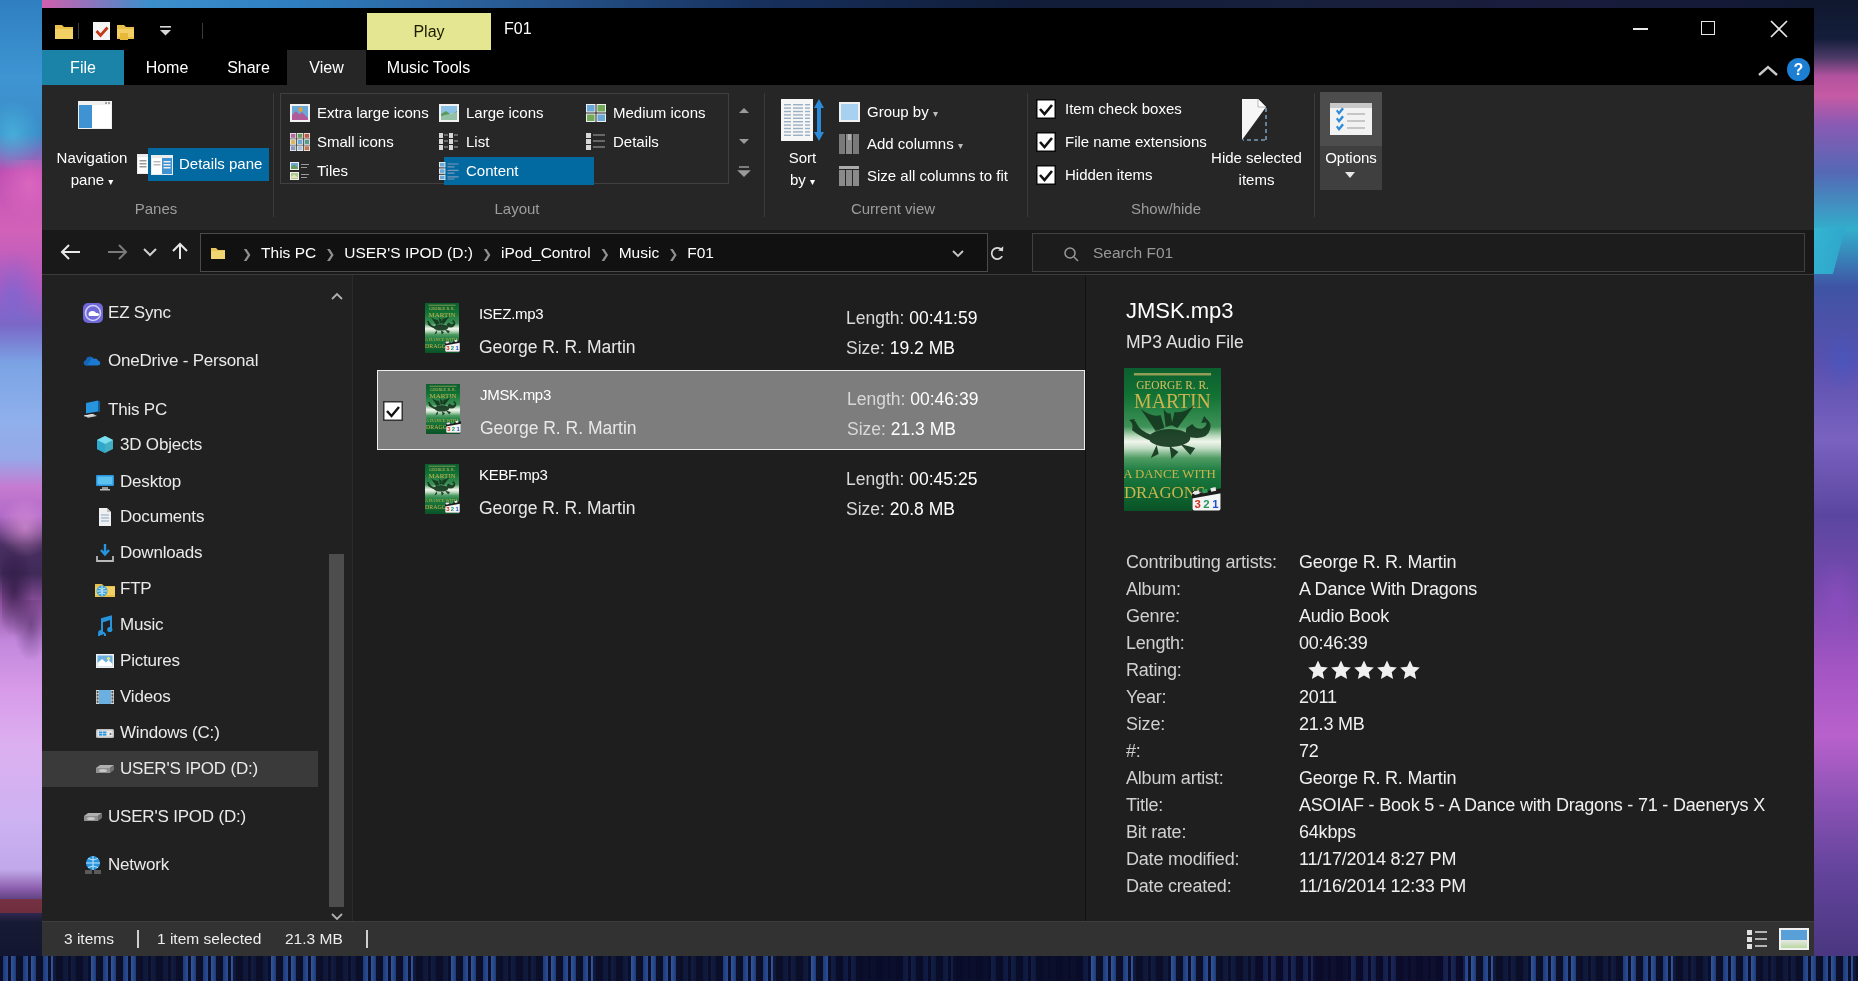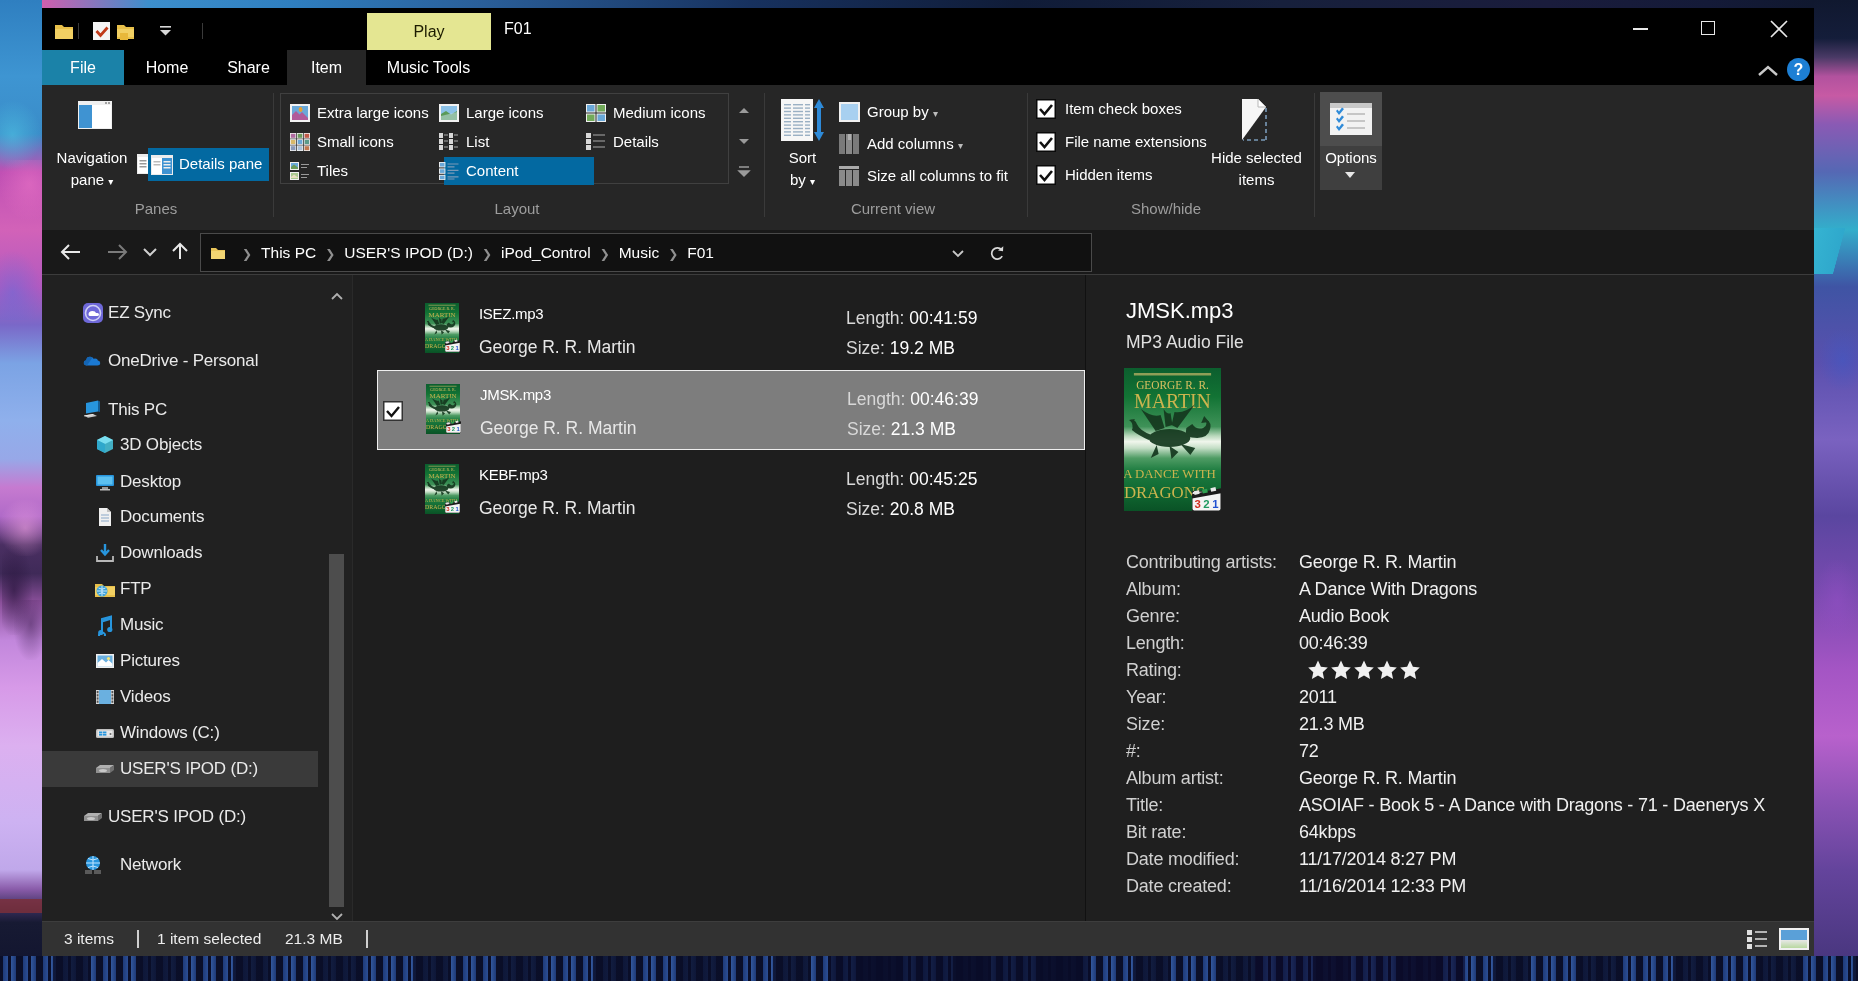--- a/index.html
+++ b/index.html
@@ -55,21 +55,21 @@
 
 
 #ribbon { position:absolute; left:0; top:77px; width:1772px; height:145px; background:#262626; }
 .gsep { position:absolute; top:8px; width:1px; height:124px; background:#3a3a3a; }
 .glabel { position:absolute; top:115px; width:200px; text-align:center; color:#9d9d9d; font-size:15px; }
 .rtext { color:#fff; font-size:15px; }
 .hl { background:#0369a1;margin-left:14px; }
 
 
 #addrrow { position:absolute; left:0; top:222px; width:1772px; height:45px; background:#191919; border-bottom:1px solid #3c3c3c; }
-#addrbox { position:absolute; left:158px; top:3px; width:892px; height:39px; background:#111; border:1px solid #4a4a4a; color:#fff; font-size:15.5px; }
+#addrbox { position:absolute; left:158px; top:3px; width:788px; height:39px; background:#111; border:1px solid #4a4a4a; color:#fff; font-size:15.5px; }
 #searchbox { position:absolute; left:990px; top:3px; width:773px; height:39px; background:#1c1c1c; border:1px solid #404040; color:#999; font-size:15.5px; }
 .crumbsep { color:#909090; font-size:12px; padding:0 9px; }
 
 
 #navpane { position:absolute; left:0; top:267px; width:310px; height:646px; background:#212121; }
 #filelist { position:absolute; left:310px; top:267px; width:733px; height:646px; background:#1e1e1e; border-left:1px solid #2a2a2a; }
 #details { position:absolute; left:1043px; top:267px; width:729px; height:646px; background:#1f1f1f; border-left:1px solid #111; }
 
 .navitem { position:absolute; left:0; width:276px; height:36px; color:#eaeaea; font-size:17px; line-height:36px; white-space:nowrap; letter-spacing:-0.2px; }
 .navitem .ic { position:absolute; top:7px; width:22px; height:22px; }
@@ -113,21 +113,21 @@
   <div class="abs" style="left:1816px;top:560px;width:42px;height:80px;background:radial-gradient(ellipse at 50% 50%, rgba(150,80,200,.45), rgba(150,80,200,0) 75%);"></div>
   <div id="wp-rail"></div>
 </div>
 
 <div id="win">
   <div id="titlebar"></div>
   <div id="tabrow">
     <div class="tab" id="tab-file">File</div>
     <div class="tab" style="left:82px;width:86px;">Home</div>
     <div class="tab" style="left:168px;width:77px;">Share</div>
-    <div class="tab" id="tab-view" style="left:245px;width:79px;">Item</div>
+    <div class="tab" id="tab-view" style="left:245px;width:79px;">View</div>
     <div class="tab" style="left:324px;width:125px;">Music Tools</div>
   </div>
   <div id="playtab">Play</div>
   <div id="wintitle">F01</div>
 
   <div class="cap" style="left:1567px;">
       <div class="capline" style="left:24px;top:20px;width:15px;height:1.5px;"></div>
     </div>
   <div class="cap" style="left:1635px;">
     <div style="position:absolute;left:24px;top:13px;width:14px;height:14px;border:1.5px solid #e8e8e8;"></div>
@@ -476,20 +476,27 @@
         <span class="crumbsep">❯</span>This PC<span class="crumbsep">❯</span>USER'S IPOD (D:)<span class="crumbsep">❯</span>iPod_Control<span class="crumbsep">❯</span>Music<span class="crumbsep">❯</span>F01
       </div>
       <svg class="abs" style="left:750px;top:15px;" width="14" height="10">
           <path d="M2 2 l5 5 l5 -5" stroke="#c8c8c8" stroke-width="1.8" fill="none"></path>
         </svg>
       <svg class="abs" style="left:787px;top:11px;" width="18" height="18">
           <path d="M14.2 11.2 a5.6 5.6 0 1 1 -0.6 -6.4" stroke="#d8d8d8" stroke-width="1.7" fill="none"></path>
           <path d="M15.3 1.2 l-0.3 5 l-5 -0.6 z" fill="#d8d8d8"></path>
         </svg>
     </div>
+    <div id="searchbox">
+      <svg class="abs" style="left:30px;top:12px;" width="16" height="16">
+          <circle cx="7" cy="7" r="5" stroke="#999" stroke-width="1.5" fill="none"></circle>
+          <path d="M11 11 l4 4" stroke="#999" stroke-width="1.5"></path>
+        </svg>
+      <div class="abs" style="left:60px;top:0;line-height:37px;">Search F01</div>
+    </div>
   </div>
 
   <div id="navpane">
       <div class="navitem" style="top:20px;">
         <span class="ic" style="left:40px;">
           <svg width="22" height="22" viewBox="0 0 22 22">
             <rect x="1" y="1" width="20" height="20" rx="5" fill="#6e68d8"></rect>
             <circle cx="11" cy="11" r="7.5" fill="none" stroke="#cfd0f4" stroke-width="1.6"></circle>
             <path d="M6.5 12.5 q0 -3.5 4 -3.5 q3 0 3.5 2 h1.5 q1.5 0 1.5 1.5 q0 1.5 -1.8 1.5 h-7 q-1.7 0 -1.7 -1.5z" fill="#fff"></path>
           </svg>
@@ -650,21 +657,21 @@
       </div>
       <div class="navitem" style="top:572px;">
         <span class="ic" style="left:40px;">
           <svg width="22" height="22" viewBox="0 0 22 22">
             <circle cx="11" cy="9" r="7" fill="#2795dd"></circle>
             <path d="M4 9 h14 M11 2 v14 M6 4.5 q5 3 10 0 M6 13.5 q5 -3 10 0" stroke="#bfe4ff" stroke-width="1" fill="none"></path>
             <rect x="3" y="16" width="7" height="4" fill="#5a5a5a"></rect>
             <rect x="12" y="16" width="7" height="4" fill="#5a5a5a"></rect>
           </svg>
         </span>
-        <span style="position:absolute;left:66px;margin-left:12px;">Network</span>
+        <span style="position:absolute;left:66px;">Network</span>
       </div>
       <div id="navsb">
         <svg class="abs" style="left:7px;top:16px;" width="14" height="10">
           <path d="M2 8 l5 -5 l5 5" stroke="#b0b0b0" stroke-width="1.8" fill="none"></path>
         </svg>
         <div class="abs" style="left:6px;top:279px;width:15px;height:353px;background:#4d4d4d;"></div>
         <svg class="abs" style="left:7px;top:637px;" width="14" height="10">
           <path d="M2 2 l5 5 l5 -5" stroke="#b0b0b0" stroke-width="1.8" fill="none"></path>
         </svg>
       </div>

